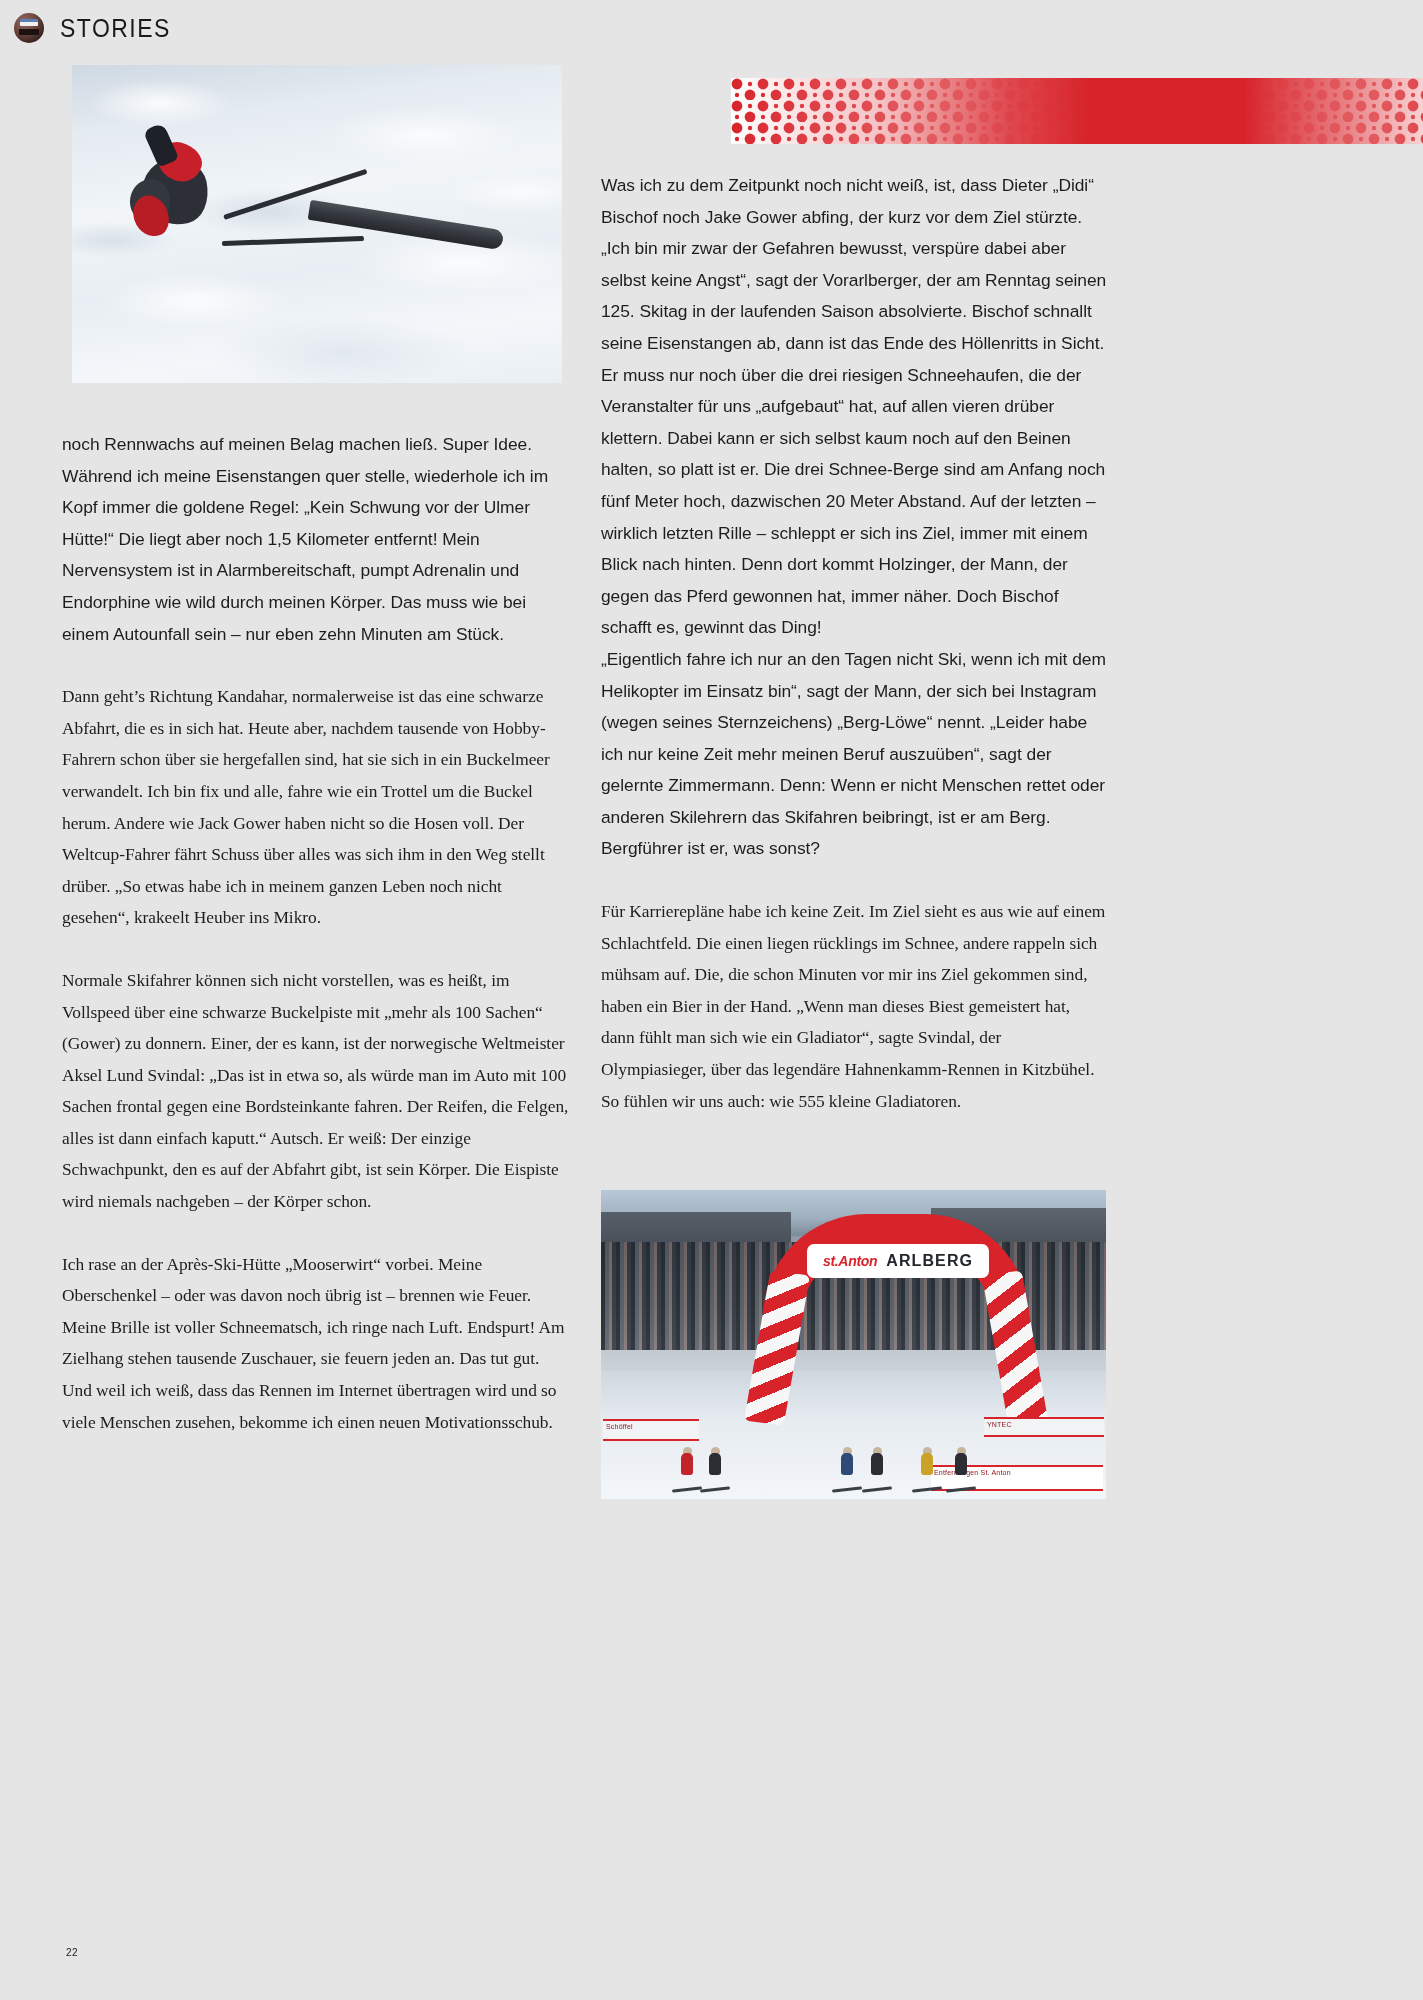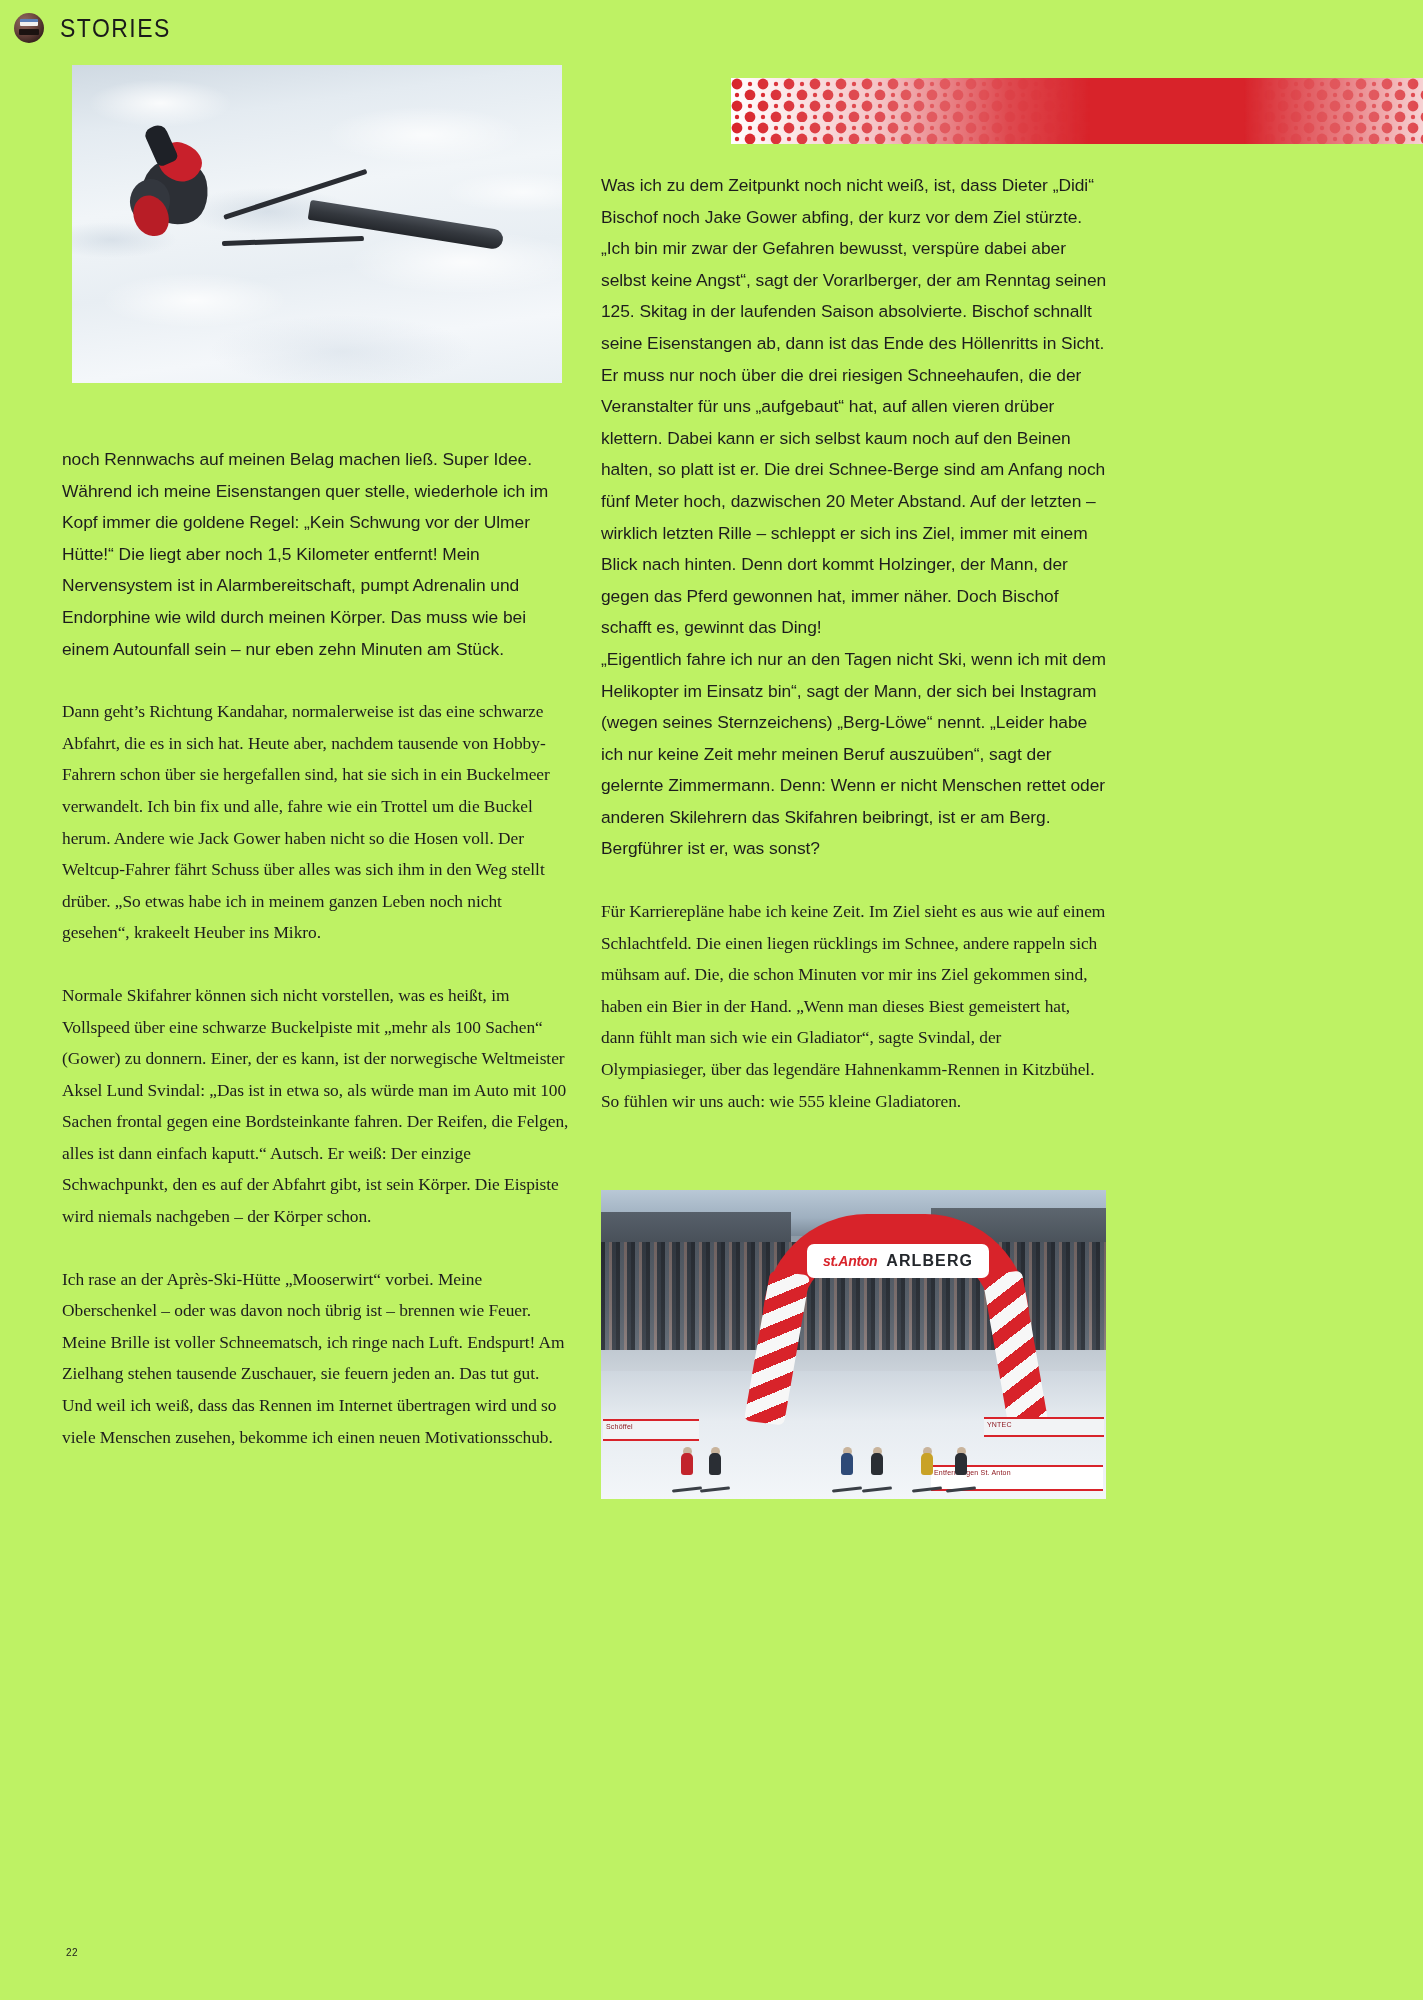--- a/index.html
+++ b/index.html
@@ -9,21 +9,21 @@
     height: 2000px;
     background: #ffffff;
     font-family: "Liberation Sans", sans-serif;
     overflow: hidden;
   }
 
   .page {
     position: relative;
     width: 1423px;
     height: 2000px;
-    background: #bef264;
+    background: #e5e5e5;
   }
 
   
   .header {
     position: absolute;
     left: 14px;
     top: 13px;
     display: flex;
     align-items: center;
     gap: 16px;
@@ -295,21 +295,21 @@
     line-height: 31.6px;
     color: #1d1d1d;
     letter-spacing: -0.05px;
     text-align: left;
     font-stretch: condensed;
   }
   .col p { margin: 0; }
   .col p + p { margin-top: 0; }
   .col p.gap { margin-top: 31px; font-family: Liberation Serif, serif; }
 
-  .col-left  { left: 62px;  top: 429px;  width: 508px; margin-top: 15px; }
+  .col-left  { left: 62px;  top: 429px;  width: 508px; }
   .col-right { left: 601px; top: 170px;  width: 506px; }
 
   
   .page-number {
     position: absolute;
     left: 66px;
     top: 1947px;
     font-size: 10px;
     color: #1d1d1d;
     letter-spacing: .4px;

